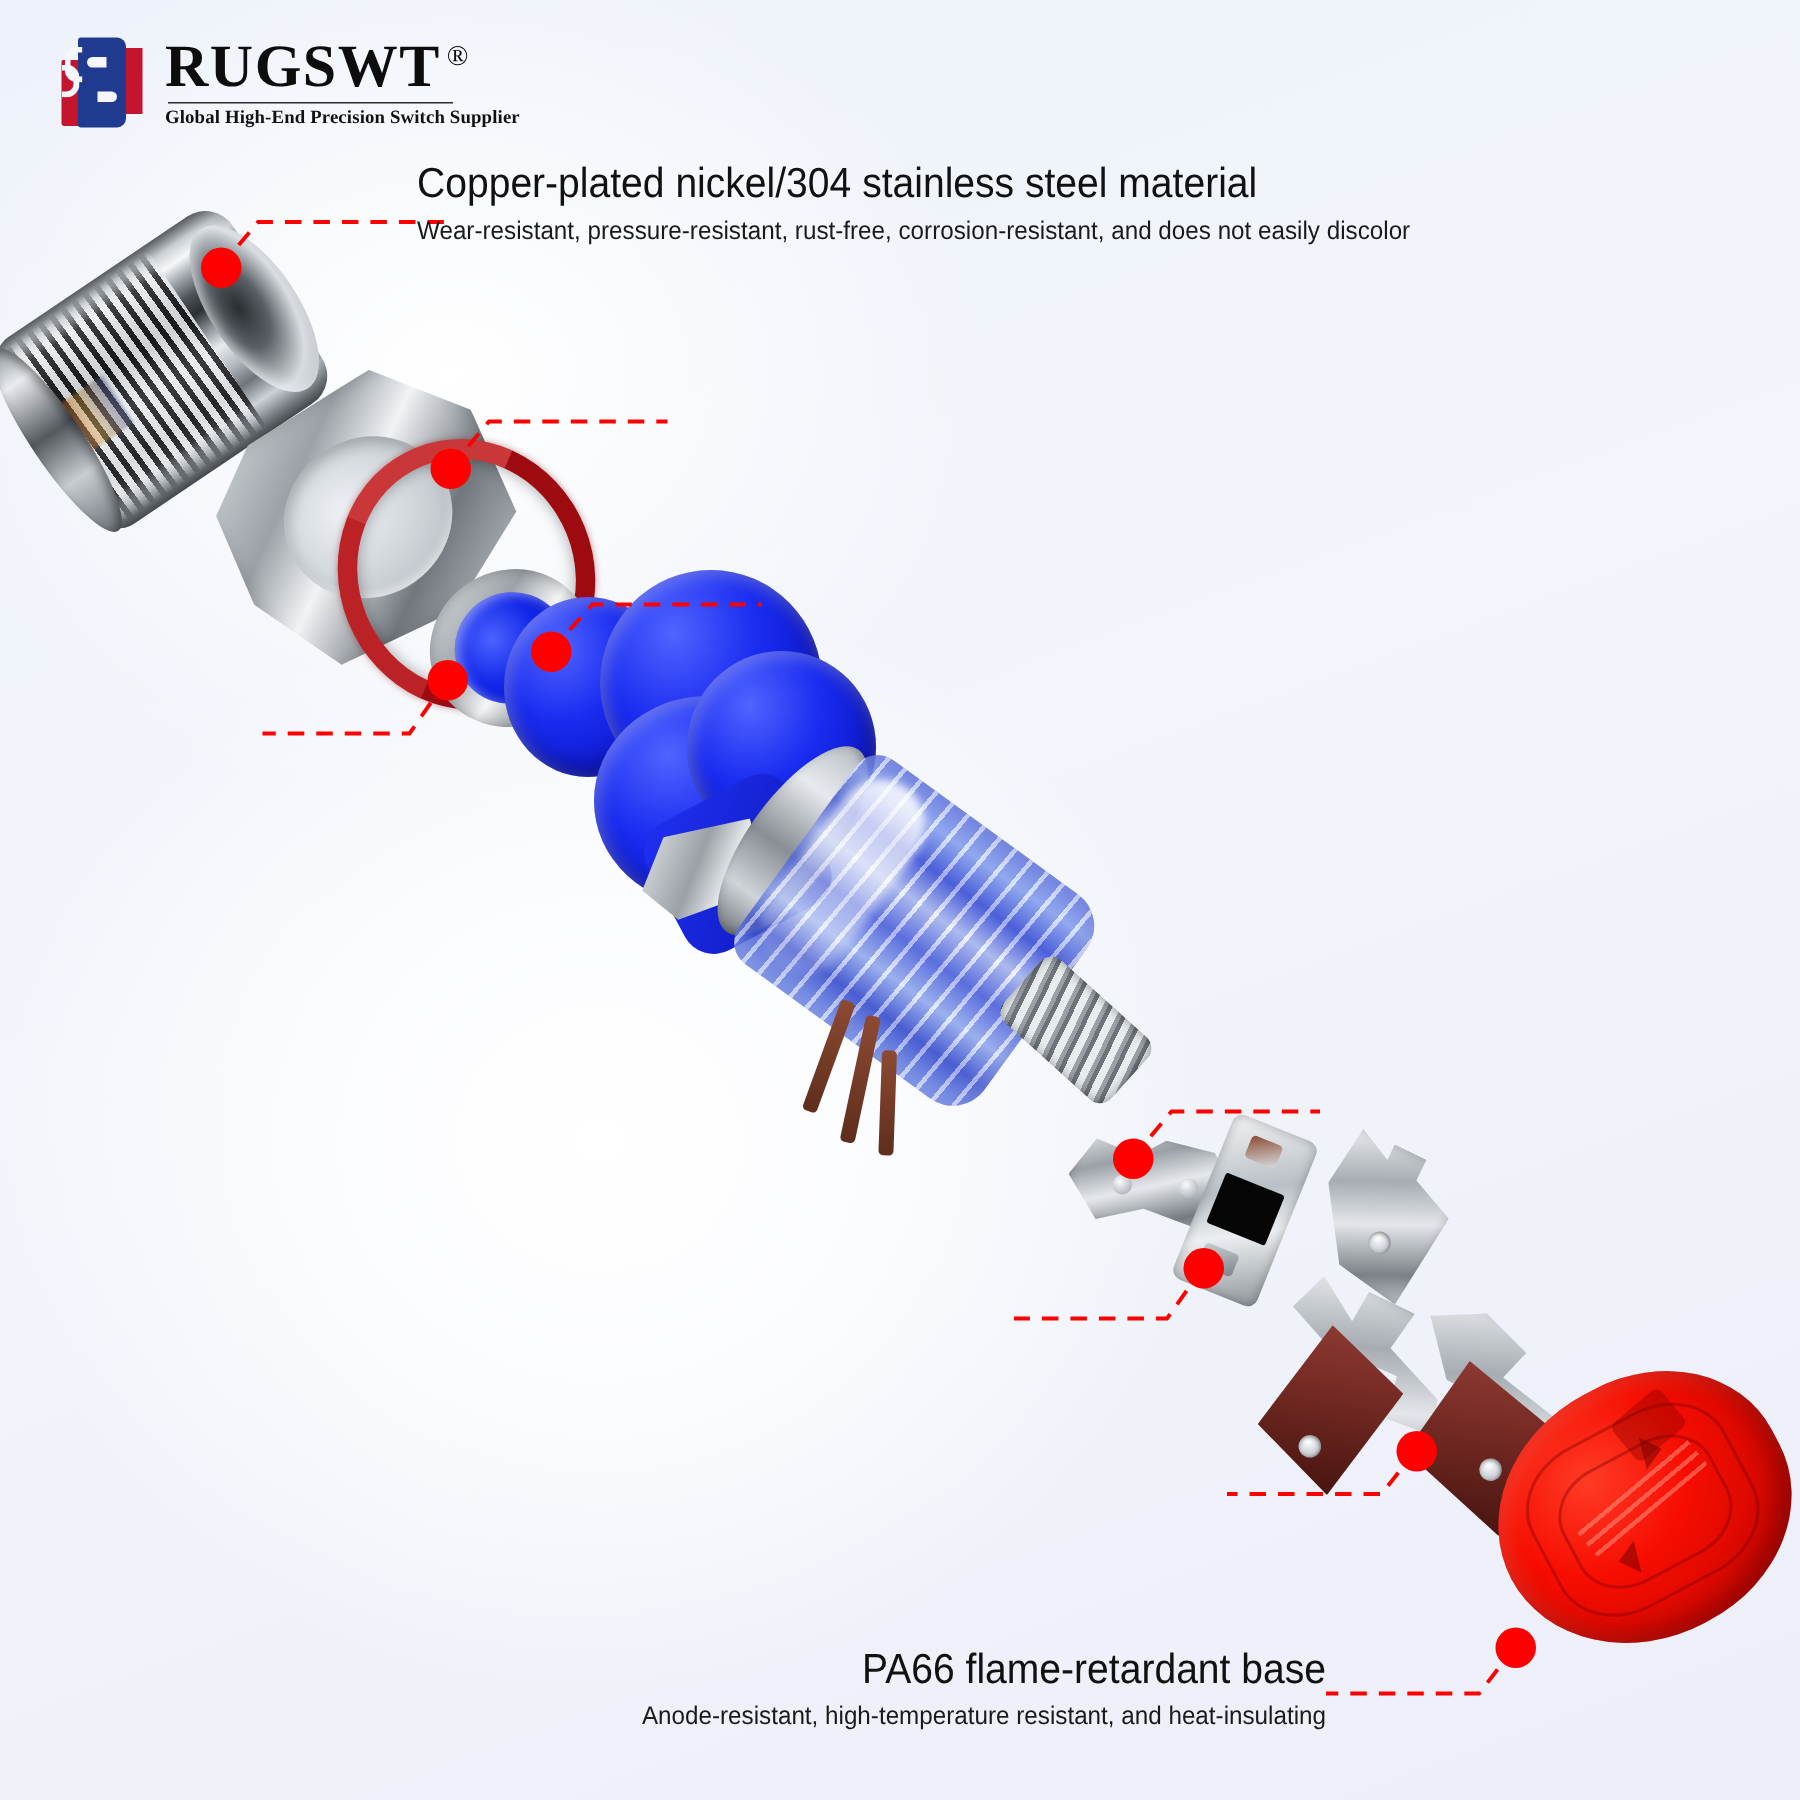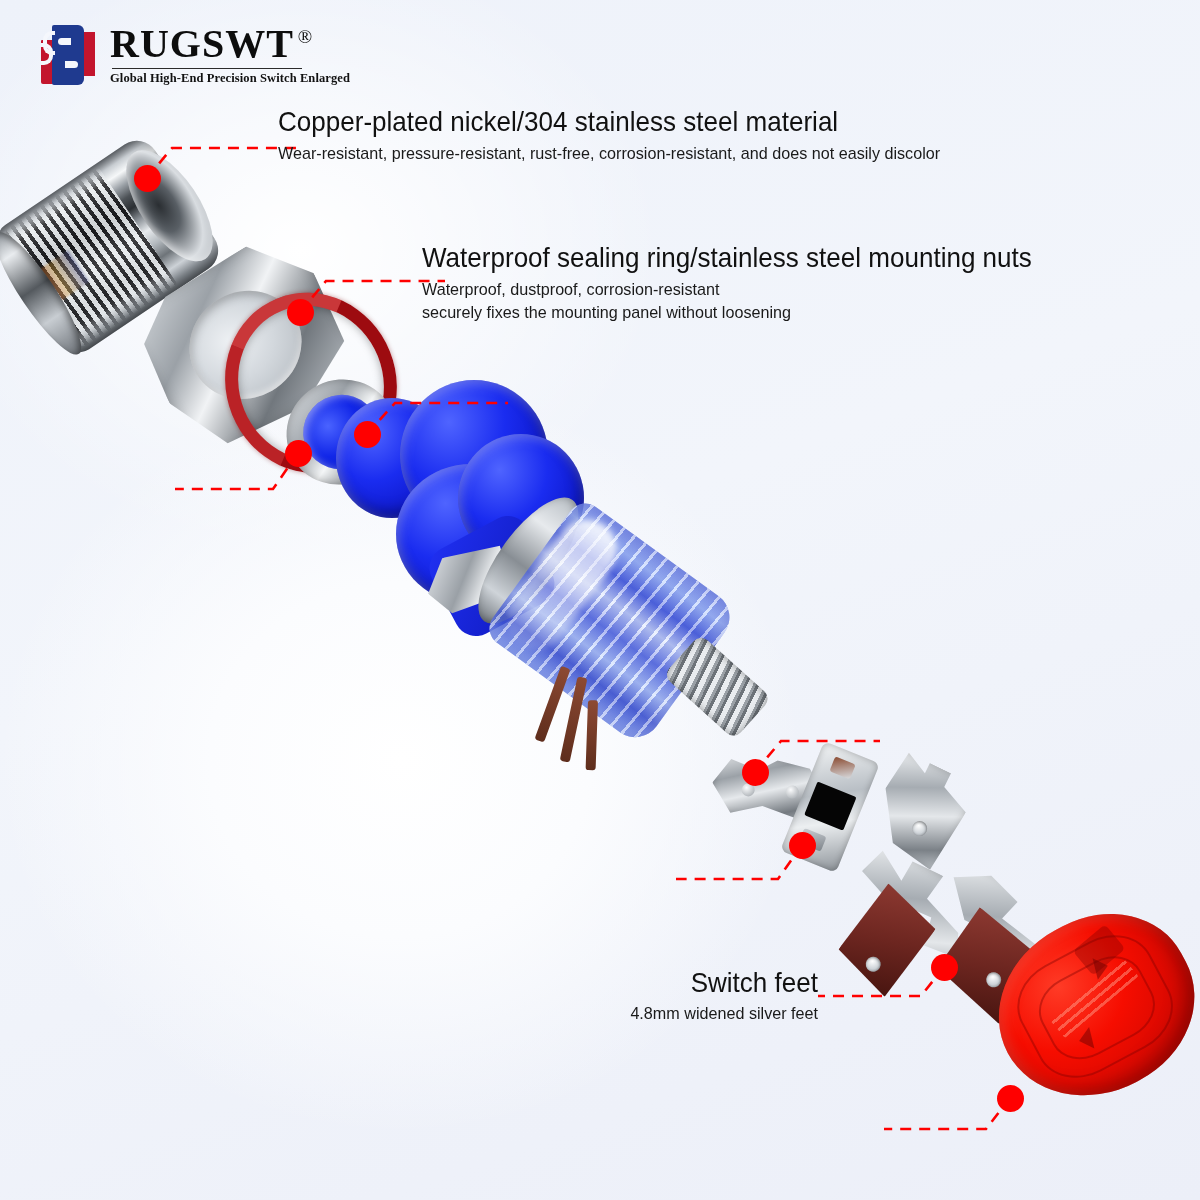--- a/index.html
+++ b/index.html
@@ -348,21 +348,21 @@
       <div class="mk-blue"></div>
       <div class="mk-curve"></div>
       <div class="mk-curve2"></div>
       <div class="mk-s"></div>
     </div>
     <div id="brand">
       <div class="word">
         <span>RUGSWT</span><span class="reg">®</span>
       </div>
       <div class="rule"></div>
-      <div class="tag">Global High-End Precision Switch Enlarged</div>
+      <div class="tag">Global High-End Precision Switch Supplier</div>
     </div>
   </div>
 
   <div class="part bezel">
     <div class="bz-barrel"></div>
     <div class="bz-threads"></div>
     <div class="bz-cap"></div>
     <div class="bz-mouth"></div>
   </div>
 
@@ -466,29 +466,24 @@
   <div class="dot" style="left:742px; top:759px; width:27px; height:27px;"></div>
   <div class="dot" style="left:789px; top:832px; width:27px; height:27px;"></div>
   <div class="dot" style="left:931px; top:954px; width:27px; height:27px;"></div>
   <div class="dot" style="left:997px; top:1085px; width:27px; height:27px;"></div>
 
   <div class="callout" style="left:278px; top:107px;">
     <div class="co-title">Copper-plated nickel/304 stainless steel material</div>
     <div class="co-sub" style="margin-top:6px;">Wear-resistant, pressure-resistant, rust-free, corrosion-resistant, and does not easily discolor</div>
   </div>
 
-  <div class="callout" style="left:422px; top:243px;">
-    <div class="co-title">Waterproof sealing ring/stainless steel mounting nuts</div>
-    <div class="co-sub" style="margin-top:6px;">Waterproof, dustproof, corrosion-resistant</div>
-    <div class="co-sub">securely fixes the mounting panel without loosening</div>
-  </div>
-
-
-
-
-
-  <div class="callout right" style="left:558px; top:968px; width:260px; text-align:right;">
-    <div class="co-title" style="display:block;">Switch feet</div>
-    <div class="co-sub" style="margin-top:5px; display:block;">4.8mm widened silver feet</div>
-  </div>
-
+
+
+
+
+
+
+  <div class="callout right" style="left:284px; top:1098px; width:600px; text-align:right;">
+    <div class="co-title" style="display:block;">PA66 flame-retardant base</div>
+    <div class="co-sub" style="margin-top:5px; display:block;">Anode-resistant, high-temperature resistant, and heat-insulating</div>
+  </div>
 
 </div>
 
 </body></html>

